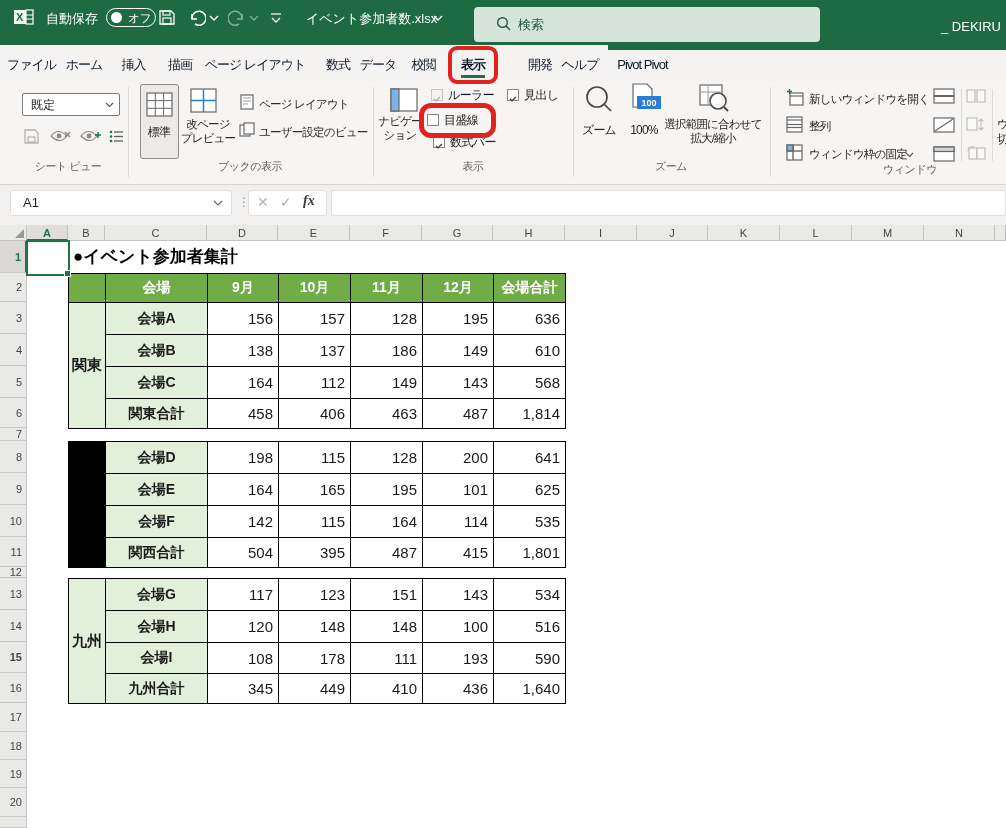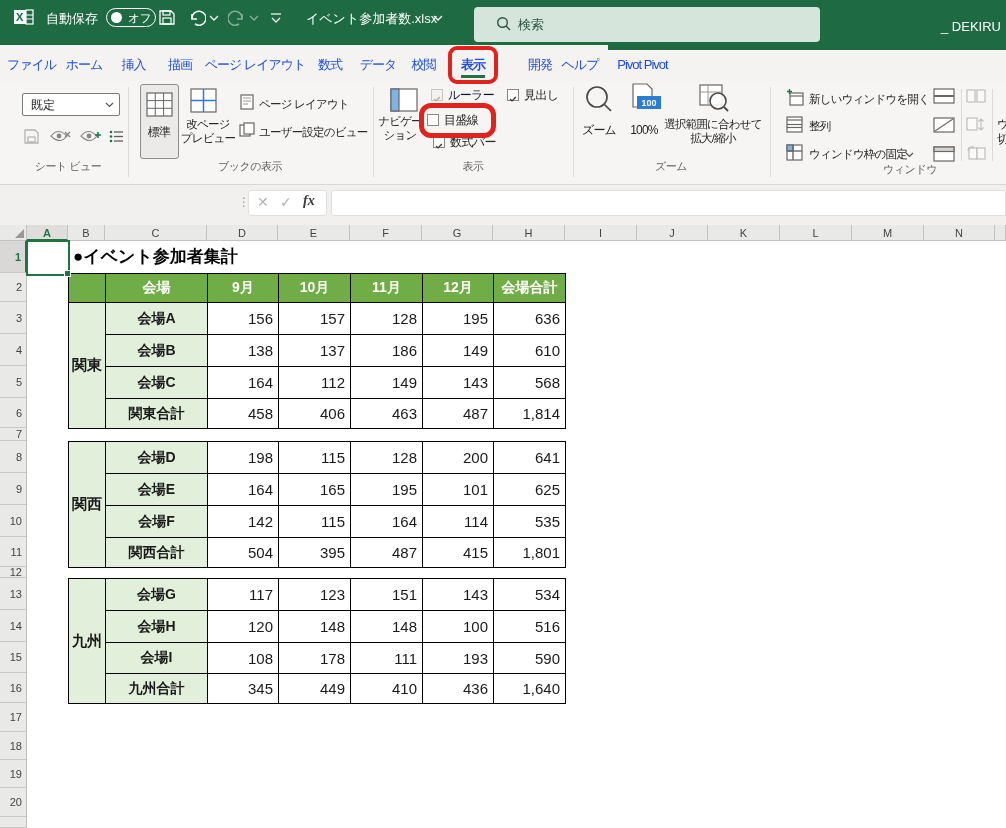--- a/index.html
+++ b/index.html
@@ -5,21 +5,21 @@
 :root{--tb:#1e6b43;--acc:#217346;--hdr:#70AD47;--lt:#E2EFDA;--red:#E0231D;}
 body{margin:0}
 #app{position:relative;width:1006px;height:828px;font-family:"Liberation Sans","DejaVu Sans",sans-serif;background:#fff;overflow:hidden}
 .abs{position:absolute}
 .titlebar{left:0;top:0;width:1006px;height:45px;background:var(--tb)}
 .tb-ext{left:608px;top:0;width:398px;height:50px;background:var(--tb)}
 .tabstrip{left:0;top:45px;width:1006px;height:36px;background:#f4f3f1}
 .ribbon{left:0;top:81px;width:1006px;height:103px;background:#f6f5f3;border-bottom:1px solid #d8d6d4}
 .fbar{left:0;top:185px;width:1006px;height:40px;background:#f1f0ee}
 .whitebox{background:#fff;border:1px solid #e1dfdd;border-radius:3px}
-.tab{position:absolute;top:6px;height:27px;line-height:27px;font-size:13px;letter-spacing:-1px;color:#1d4ed8;white-space:nowrap;transform:translateX(-50%)}
+.tab{position:absolute;top:6px;height:27px;line-height:27px;font-size:13px;letter-spacing:-1px;color:#0f172a;white-space:nowrap;transform:translateX(-50%)}
 .tab.active{font-weight:700}
 .tab .ul{position:absolute;left:0;right:0;bottom:0;height:3px;background:var(--acc)}
 .gdiv{position:absolute;top:87px;height:90px;width:1px;background:#dcdad8}
 .glabel{position:absolute;top:159px;height:14px;line-height:14px;font-size:11px;color:#605e5c;transform:translateX(-50%);white-space:nowrap;letter-spacing:-0.5px}
 .rlabel{font-size:11.5px;color:#252423;white-space:nowrap;position:absolute;letter-spacing:-0.8px}
 .rlabel2{font-size:11.5px;color:#252423;white-space:nowrap;position:absolute;transform:translateX(-50%);text-align:center;letter-spacing:-0.8px;line-height:14px}
 .cb{position:absolute;width:12px;height:12px;border:1px solid #8a8886;background:#fff;box-sizing:border-box}
 .cb.dis{border-color:#c8c6c4;background:#f3f2f1}
 .cblabel{position:absolute;font-size:12px;color:#252423;white-space:nowrap;letter-spacing:-0.6px}
 .cblabel.dis{color:#0f172a}
@@ -43,21 +43,21 @@
 <body>
 
 <div id="app">
   <div class="abs titlebar"></div>
   <div class="abs tabstrip" id="tabstrip">
       <div class="tab" style="left: 31.5px;">ファイル</div>
       <div class="tab" style="left: 84px; text-align: center;">ホーム</div>
       <div class="tab" style="left: 133.5px;">挿入</div>
       <div class="tab" style="left: 180px;">描画</div>
       <div class="tab" style="left: 255px;">ページ レイアウト</div>
-      <div class="tab" style="left: 330px;">数式</div>
+      <div class="tab" style="left: 338px;">数式</div>
       <div class="tab" style="left: 378px;">データ</div>
       <div class="tab" style="left: 423.5px;">校閲</div>
       <div class="tab active" style="left: 473px;">表示<div class="ul"></div></div>
       <div class="tab" style="left: 524px; margin-left: 16px;">開発</div>
       <div class="tab" style="left: 580px;">ヘルプ</div>
       <div class="tab" style="left: 642.5px;">Pivot Pivot</div>
     </div>
   <div class="abs tb-ext"></div>
 
   <svg class="icon" style="left:13px;top:7px" width="21" height="20">
@@ -266,20 +266,26 @@
     </svg>
   <svg class="icon" style="left:966px;top:145px" width="20" height="15" viewBox="0 0 20 15" opacity="0.5">
       <rect x="3" y="3" width="8" height="11" fill="#fff" stroke="#8a8886" stroke-width="1.2"></rect>
       <rect x="11" y="3" width="8" height="11" fill="#fff" stroke="#8a8886" stroke-width="1.2"></rect>
       <path d="M2 6 q0 -5 6 -4" stroke="#8a8886" fill="none" stroke-width="1.1"></path>
     </svg>
   <div class="rlabel" style="left:997px;top:117px;line-height:15px"><span>ウ</span><br><span>切</span></div>
   <div class="glabel" style="left:910px;top:162px">ウィンドウ</div>
 
   <div class="abs fbar"></div>
+  <div class="abs whitebox" style="left:10px;top:190px;width:220px;height:24px">
+    <div class="abs seltext" style="left:12px;top:4px">A1</div>
+    <svg class="icon" style="left:202px;top:9px" width="10" height="7">
+        <path d="M1 1 l4 4 l4 -4" stroke="#666" fill="none" stroke-width="1.2"></path>
+      </svg>
+  </div>
   <div class="abs" style="left:238px;top:195px;width:3px;height:14px;color:#9f9d9b;font-size:12px">⋮</div>
   <div class="abs whitebox" style="left:248px;top:190px;width:77px;height:24px">
     <div class="abs" style="left:8px;top:3px;color:#b5b3b1;font-size:14px">✕</div>
     <div class="abs" style="left:31px;top:3px;color:#b5b3b1;font-size:14px">✓</div>
     <div class="abs" style="left:54px;top:2px;color:#3b3a39;font-size:14px;font-style:italic;font-family:'Liberation Serif','DejaVu Serif',serif;font-weight:bold">fx</div>
   </div>
   <div class="abs whitebox" style="left:331px;top:190px;width:673px;height:24px"></div>
 
   <div class="abs" style="left:0;top:225px;width:1006px;height:603px;background:#fff"></div>
   <div class="abs corner">
@@ -310,21 +316,21 @@
       <div class="rowh" style="top: 366px; height: 32px; line-height: 32px;">5</div>
       <div class="rowh" style="top: 398px; height: 30px; line-height: 30px;">6</div>
       <div class="rowh" style="top: 428px; height: 13px; line-height: 13px;">7</div>
       <div class="rowh" style="top: 441px; height: 32px; line-height: 32px;">8</div>
       <div class="rowh" style="top: 473px; height: 32px; line-height: 32px;">9</div>
       <div class="rowh" style="top: 505px; height: 32px; line-height: 32px;">10</div>
       <div class="rowh" style="top: 537px; height: 30px; line-height: 30px;">11</div>
       <div class="rowh" style="top: 567px; height: 11px; line-height: 11px;">12</div>
       <div class="rowh" style="top: 578px; height: 32px; line-height: 32px;">13</div>
       <div class="rowh" style="top: 610px; height: 32px; line-height: 32px;">14</div>
-      <div class="rowh" style="top: 642px; height: 31px; line-height: 31px;">15</div>
+      <div class="rowh" style="top: 642px; height: 31px; line-height: 31px; font-weight: bold;">15</div>
       <div class="rowh" style="top: 673px; height: 30px; line-height: 30px;">16</div>
       <div class="rowh" style="top: 703px; height: 29px; line-height: 29px;">17</div>
       <div class="rowh" style="top: 732px; height: 28px; line-height: 28px;">18</div>
       <div class="rowh" style="top: 760px; height: 28px; line-height: 28px;">19</div>
       <div class="rowh" style="top: 788px; height: 29px; line-height: 29px;">20</div>
       <div class="rowh" style="top: 817px; height: 11px; line-height: 11px;"></div>
     </div>
   <div id="tables">
       <div class="xtbl" style="left: 68px; top: 273px; grid-template-columns: 36px 101px 70px 71px 71px 70px 71px; grid-template-rows: 28px 31px 31px 31px 29px;">
         <div class="th"></div>
@@ -354,21 +360,20 @@
         <div class="num" style="grid-column:6">143</div>
         <div class="num" style="grid-column:7">568</div>
         <div class="ven" style="grid-column:2">関東合計</div>
         <div class="num" style="grid-column:3">458</div>
         <div class="num" style="grid-column:4">406</div>
         <div class="num" style="grid-column:5">463</div>
         <div class="num" style="grid-column:6">487</div>
         <div class="num" style="grid-column:7">1,814</div>
       </div>
       <div class="xtbl" style="left: 68px; top: 441px; grid-template-columns: 36px 101px 70px 71px 71px 70px 71px; grid-template-rows: 31px 31px 31px 29px;">
-        <div class="grp" style="grid-row:1/5;grid-column:1">関西</div>
         <div class="ven" style="grid-column:2">会場D</div>
         <div class="num" style="grid-column:3">198</div>
         <div class="num" style="grid-column:4">115</div>
         <div class="num" style="grid-column:5">128</div>
         <div class="num" style="grid-column:6">200</div>
         <div class="num" style="grid-column:7">641</div>
         <div class="ven" style="grid-column:2">会場E</div>
         <div class="num" style="grid-column:3">164</div>
         <div class="num" style="grid-column:4">165</div>
         <div class="num" style="grid-column:5">195</div>

